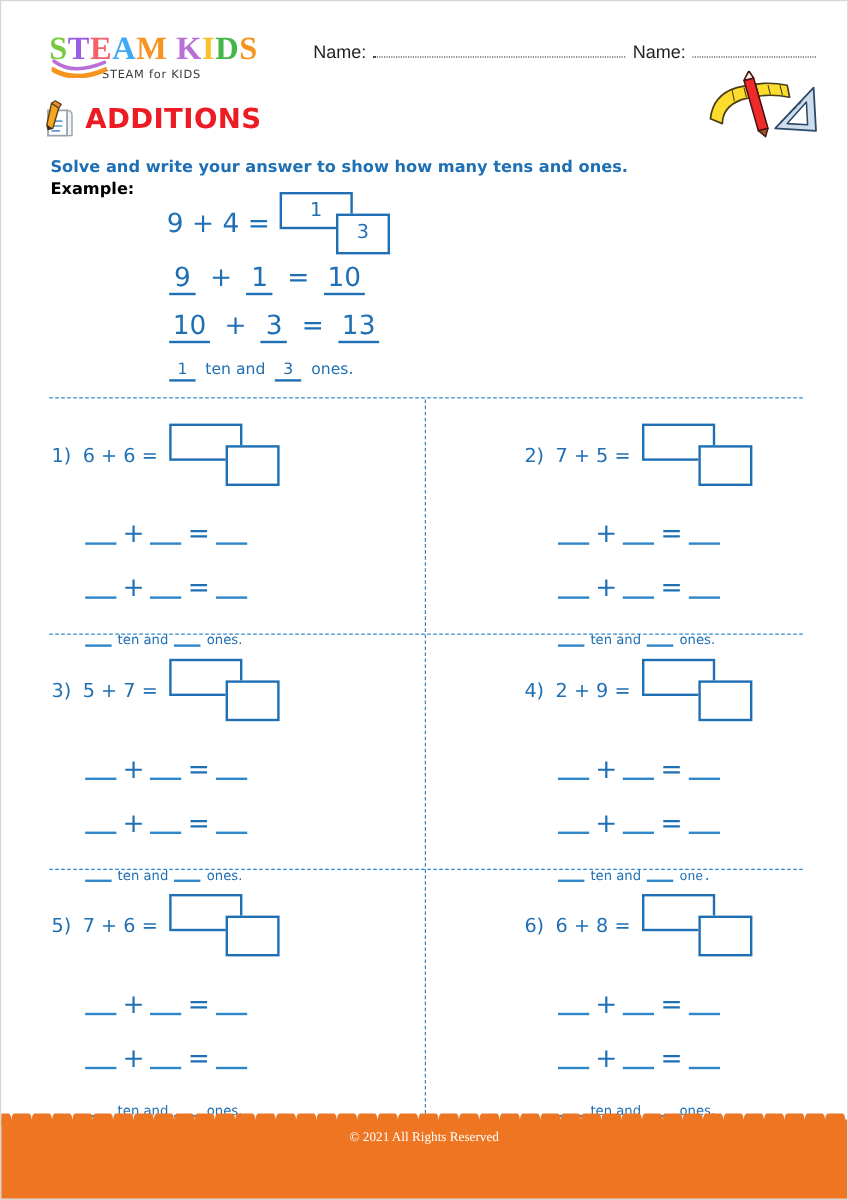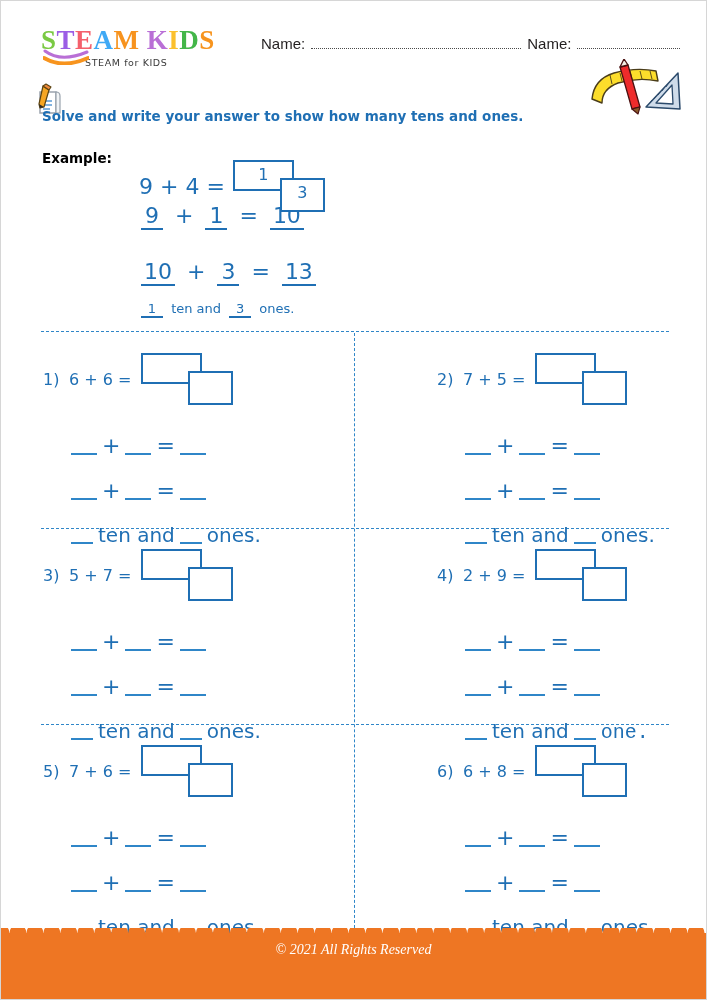--- a/index.html
+++ b/index.html
@@ -93,21 +93,21 @@
   .title-text {
     font-family: "DejaVu Sans", sans-serif;
     font-weight: bold;
     font-size: 23px;
     color: #ed1c24;
     letter-spacing: 0.3px;
   }
 
   .instruction {
     position: absolute;
-    left: 41px; top: 107px;
+    left: 41px; top: 130px;
     font-family: "DejaVu Sans", sans-serif;
     font-weight: bold;
     font-size: 13.5px;
     color: #1f6fb4;
   }
   .example-label {
     position: absolute;
     left: 41px; top: 149px;
     font-family: "DejaVu Sans", sans-serif;
     font-weight: bold;
@@ -168,21 +168,21 @@
     text-align: center;
   }
 
   
   .example {
     position: absolute;
     left: 0; top: 152px;
     width: 360px;
   }
   .ex-row1 { position: absolute; left: 138px; top: 7px; display: flex; align-items: center; }
-  .ex-row2 { position: absolute; left: 140px; top: 50px; }
+  .ex-row2 { position: absolute; left: 140px; top: 66px; }
   .ex-row3 { position: absolute; left: 140px; top: 106px; }
   .ex-row4 { position: absolute; left: 140px; top: 148px; font-size: 13px; }
 
   
   .hdiv {
     position: absolute;
     left: 40px;
     width: 628px;
     border-top: 1.6px dashed #2f86c8;
   }
@@ -202,21 +202,21 @@
     align-items: center;
     font-family: "DejaVu Sans", sans-serif;
     font-size: 16px;
     color: #1f6fb4;
     white-space: nowrap;
   }
   .prob .idx { width: 26px; }
   .prob .expr { margin-right: 10px; }
   .prob .line2 { margin-top: 28px; margin-left: 28px; }
   .prob .line3 { margin-top: 20px; margin-left: 28px; }
-  .prob .line4 { margin-top: 20px; margin-left: 28px; font-size: 20px; }
+  .prob .line4 { margin-top: 20px; margin-left: 28px; font-size: 11px; }
 
   
   .footer {
     position: absolute;
     left: 0; right: 0; bottom: 0;
     height: 62px;
     background: #ee7623;
     color: #ffffff;
     text-align: center;
   }
@@ -233,22 +233,21 @@
     font-size: 12px;
   }
   .foot-line1 .site {
     font-family: "DejaVu Sans", sans-serif;
     font-weight: bold;
     font-size: 13px;
   }
   .foot-line2 {
     margin-top: 5px;
     font-family: "Liberation Serif", serif;
-    font-style: italic;
-    font-size: 14px;
+    font-size: 11px;
   }
 </style>
 </head>
 <body>
 
 <div class="page">
 
   <div class="header">
 
     <div class="logo-wrap">
@@ -286,20 +285,21 @@
 
   <div class="title-row">
     <svg class="title-icon" viewBox="0 0 34 34">
       <path d="M7 9 L23 9 L23 30 L7 30 Z" fill="#ffffff" stroke="#9aa3ad" stroke-width="1.5"></path>
       <path d="M23 9 Q27 9 27 13 L27 30 L23 30 Z" fill="#f2f4f6" stroke="#9aa3ad" stroke-width="1.2"></path>
       <path d="M10 18 L19 18 M10 22 L19 22 M10 26 L17 26" stroke="#5b9bd5" stroke-width="1.4"></path>
       <path d="M10 3 L16 7 L11 24 L7 25 L6 21 Z" fill="#f6a623" stroke="#5c4413" stroke-width="1.2" stroke-linejoin="round"></path>
       <path d="M10 3 L16 7 L18 4 L13 1 Z" fill="#f08a3c" stroke="#5c4413" stroke-width="1.1" stroke-linejoin="round"></path>
       <path d="M7 25 L6 21 L11 24 Z" fill="#2b2b2b"></path>
     </svg>
+    <span class="title-text">ADDITIONS</span>
   </div>
 
   <div class="instruction">Solve and write your answer to show how many tens and ones.</div>
   <div class="example-label">Example:</div>
 
   <div class="example">
 
     <div class="ex-row1">
       <span class="eq-line">9  +  4  =</span>
       <span class="boxpair" style="margin-left:8px;">

